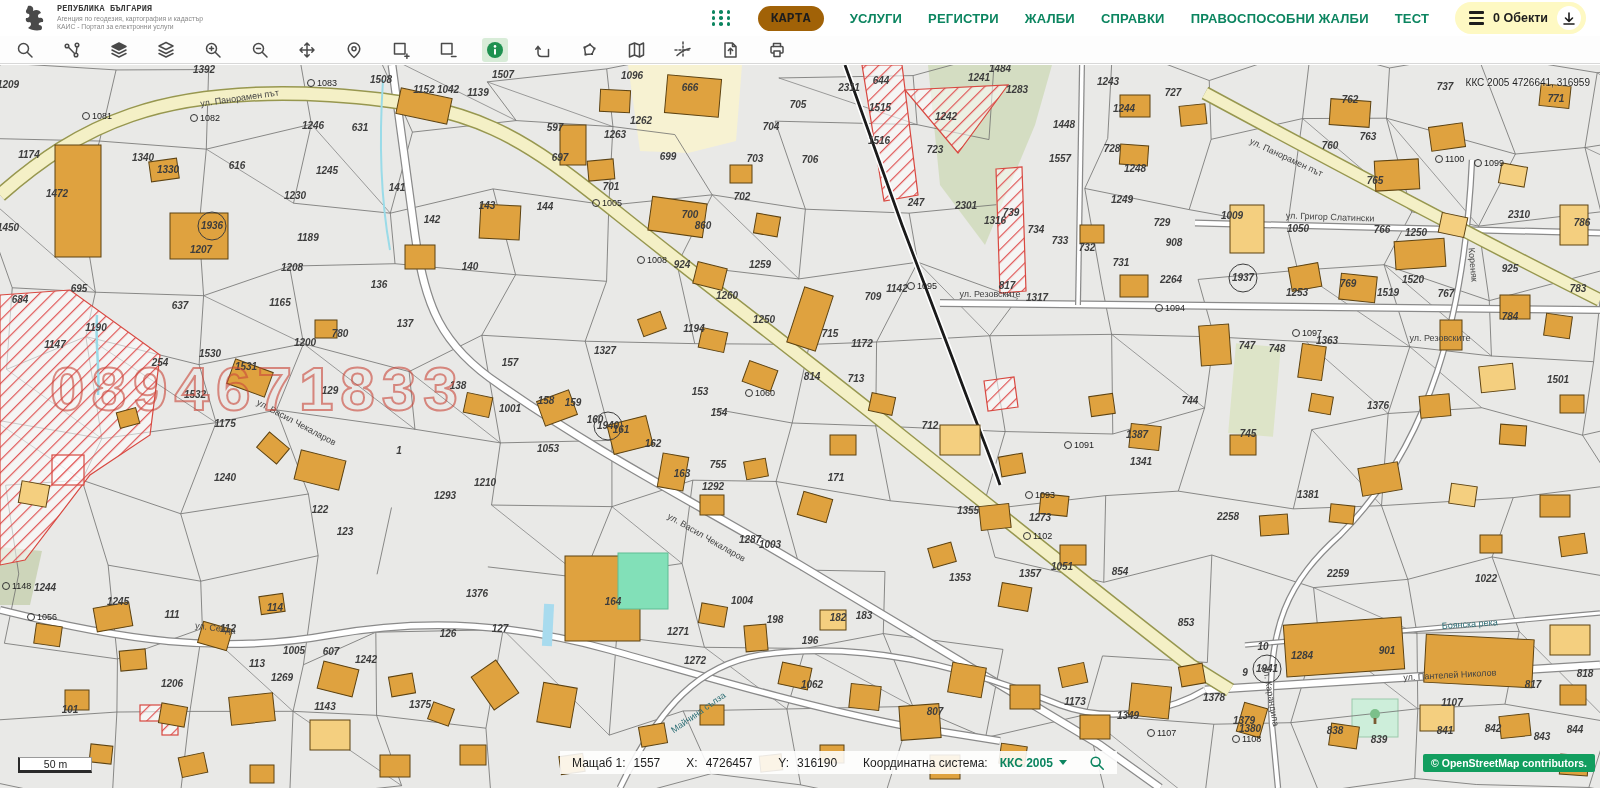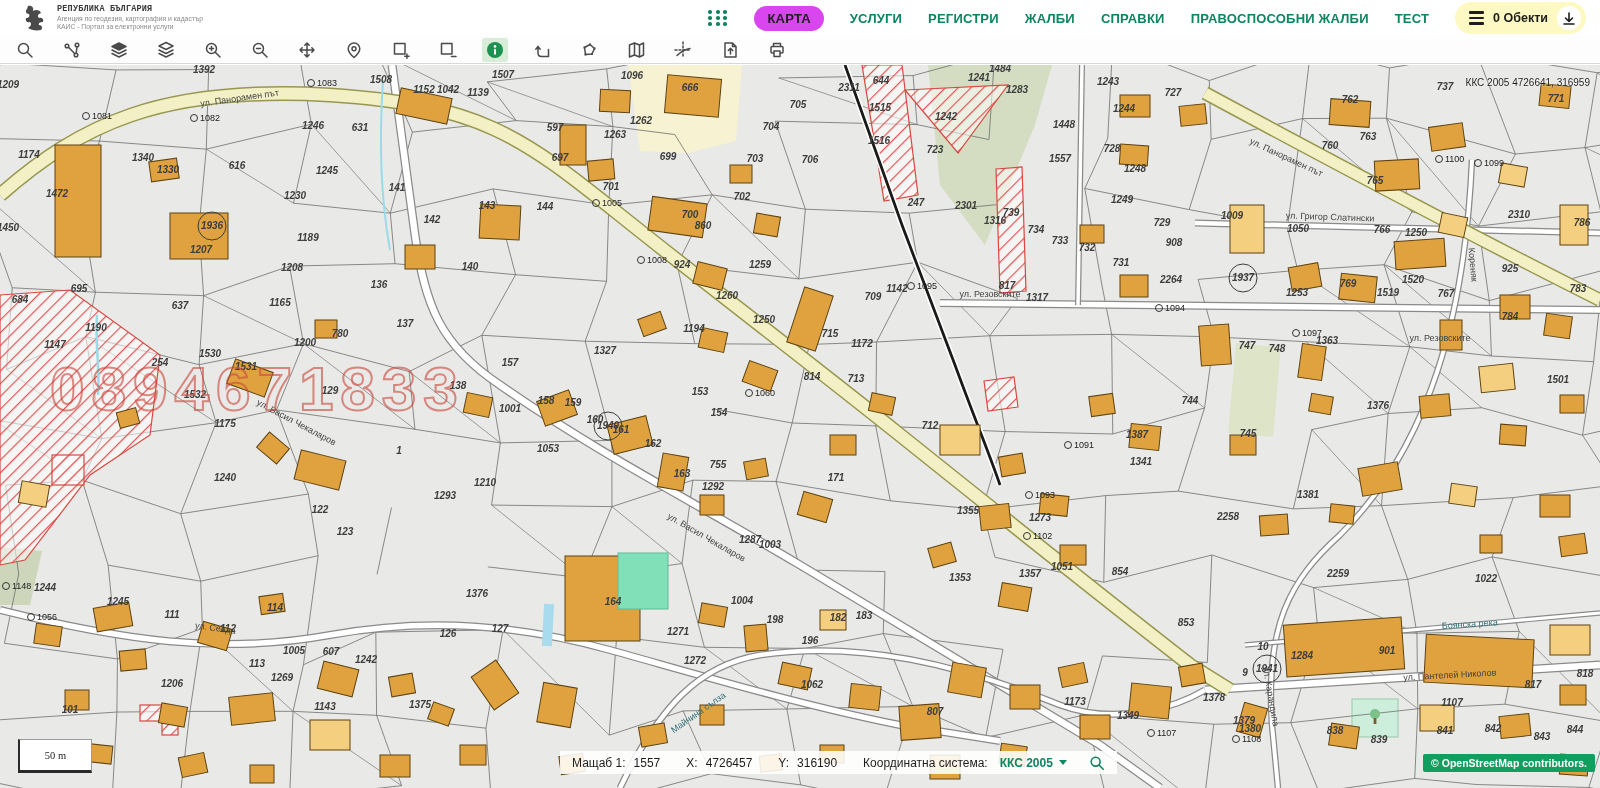--- a/index.html
+++ b/index.html
@@ -8,21 +8,21 @@
   
   .header { position:absolute; left:0; top:0; width:1600px; height:36px; background:#fff; display:flex; align-items:center; justify-content:space-between; padding:0 14px 0 22px; z-index:30; }
   .brand { display:flex; align-items:center; gap:9px; }
   .brand-text { display:flex; flex-direction:column; line-height:1.15; }
   .brand-title { font-size:8.5px; font-weight:bold; color:#3a3a3a; letter-spacing:.2px;font-family:Liberation Mono, monospace; }
   .brand-sub { font-size:6.8px; color:#8a8a8a; }
   .nav { display:flex; align-items:center; gap:26px; }
   .apps-grid { display:grid; grid-template-columns:repeat(3,5px); grid-gap:2.5px; cursor:pointer; }
   .apps-grid i { width:3.6px; height:3.6px; border-radius:50%; background:#0c8560; }
   .nav-item { font-size:13px; font-weight:bold; color:#0c8560; text-decoration:none; letter-spacing:.2px; cursor:pointer; white-space:nowrap; }
-  .nav-item.active { background:#d946ef; color:#1d1d1d; padding:5px 13px; border-radius:15px; }
+  .nav-item.active { background:#a16207; color:#1d1d1d; padding:5px 13px; border-radius:15px;font-family:Liberation Mono, monospace; }
   .objects-pill { display:flex; align-items:center; gap:9px; background:#fef9c3; border-radius:18px; padding:4px 5px 4px 14px; cursor:pointer;text-align:center; }
   .burger { display:flex; flex-direction:column; gap:3px; }
   .burger i { width:15px; height:2.4px; background:#1d1d1d; border-radius:1px; }
   .objects-label { font-size:12.5px; font-weight:bold; color:#1d1d1d; white-space:nowrap; }
   .objects-circle { width:24px; height:24px; border-radius:50%; background:#fff; display:flex; align-items:center; justify-content:center; }
 
   
   .toolbar { position:absolute; left:0; top:36px; width:1600px; height:28px; background:#fdfdfd; border-bottom:1px solid #d8d8d8; display:flex; align-items:center; gap:21px; padding:0 0 0 12px; z-index:30; }
   .tool { width:26px; height:24px; display:flex; align-items:center; justify-content:center; cursor:pointer; border-radius:3px; }
   .tool svg { stroke:#4a4a4a; fill:none; stroke-width:1.5; stroke-linecap:round; stroke-linejoin:round; }
@@ -33,21 +33,21 @@
   .map svg.mapsvg { position:absolute; left:0; top:0; }
   .coords-top { position:absolute; right:10px; top:12px; font-size:10px; color:#1e1e1e; text-shadow:0 0 2px #fff; z-index:5; }
 
   .statusbar { position:absolute; left:560px; bottom:14px; height:23px; background:rgba(255,255,255,.88); display:flex; align-items:center; gap:8px; padding:0 12px; font-size:12px; color:#1d1d1d; z-index:6;margin-top:34px; }
   .statusbar .lab { color:#1d1d1d; }
   .statusbar .val { font-weight:normal; margin-right:18px; }
   .crs-value { color:#0c8560; font-weight:bold; margin-left:4px; cursor:pointer; display:flex; align-items:center; gap:6px; }
   .caret-down { width:0; height:0; border-left:4px solid transparent; border-right:4px solid transparent; border-top:5px solid #0c8560; display:inline-block; }
   .status-search { margin-left:14px; cursor:pointer; display:flex; }
 
-  .scalebar { position:absolute; left:18px; bottom:15px; width:74px; height:34px; background:#fff; border:1px solid #9a9a9a; border-left:2px solid #2a2a2a; border-bottom:3px solid #2a2a2a; display:flex; align-items:center; justify-content:center; font-size:10.5px; color:#222; z-index:6;font-family:Liberation Serif, serif; }
+  .scalebar { position:absolute; left:18px; bottom:15px; width:74px; height:16px; background:#fff; border:1px solid #9a9a9a; border-left:2px solid #2a2a2a; border-bottom:3px solid #2a2a2a; display:flex; align-items:center; justify-content:center; font-size:10.5px; color:#222; z-index:6; }
   .osm-badge { position:absolute; right:5px; bottom:16px; background:#129e5f; color:#fff; font-size:10.5px; font-weight:bold; padding:3px 8px; border-radius:2px; z-index:6; cursor:pointer; }
 </style>
 </head>
 <body>
 
 <div class="header">
   <div class="brand">
     <svg width="26" height="28" viewBox="0 0 26 28">
       <path d="M6,2 C10,1 12,4 11,7 C14,5 18,6 19,9 C16,10 15,12 17,14 C20,13 22,15 21,18 C18,18 16,19 17,21 C20,21 21,24 19,26 C14,27 9,26 6,24 C9,22 10,20 8,18 C5,19 3,17 4,14 C7,14 8,12 7,10 C4,10 3,7 5,5 Z" fill="#4a4a4a"></path>
     </svg>

